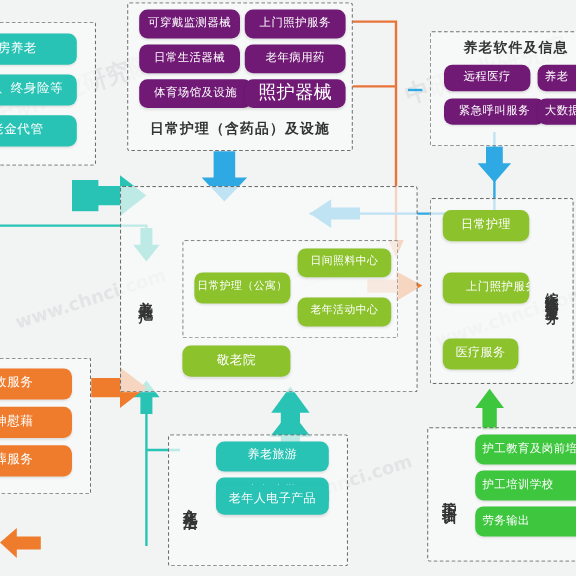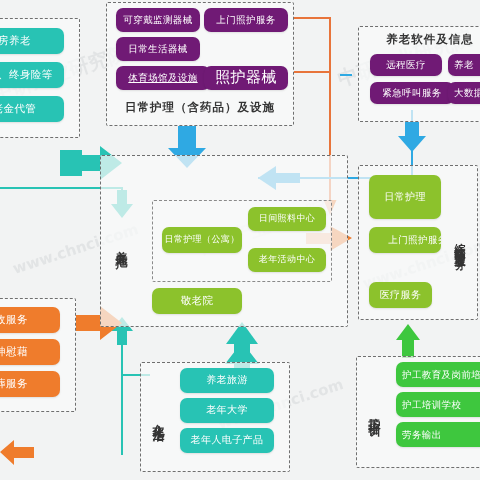--- a/index.html
+++ b/index.html
@@ -137,21 +137,22 @@
 
   <div class="group" style="left:-62px;top:18px;width:142px;height:120px;"></div>
   <div class="pill teal" style="left:-46px;top:28px;width:110px;height:26px;font-size:10.5px;">以房养老</div>
   <div class="pill teal" style="left:-46px;top:62px;width:110px;height:26px;font-size:10.5px;">护理险、终身险等</div>
   <div class="pill teal" style="left:-46px;top:96px;width:110px;height:26px;font-size:10.5px;">养老金代管</div>
 
   <div class="group" style="left:106px;top:2px;width:188px;height:124px;"></div>
   <div class="pill blue" style="left:116px;top:8px;width:84px;height:24px;font-size:9.5px;">可穿戴监测器械</div>
   <div class="pill blue" style="left:204px;top:8px;width:84px;height:24px;font-size:9.5px;">上门照护服务</div>
   <div class="pill blue" style="left:116px;top:37px;width:84px;height:24px;font-size:9.5px;">日常生活器械</div>
-  <div class="pill blue" style="left:116px;top:66px;width:94px;height:24px;font-size:9.5px;text-decoration:underline;">体育场馆及设施</div>
+  <div class="pill blue" style="left:204px;top:37px;width:84px;height:24px;font-size:9.5px;">老年病用药</div>
+  <div class="pill blue" style="left:116px;top:66px;width:94px;height:24px;font-size:9.5px;">体育场馆及设施</div>
   <div class="pill blue" style="left:204px;top:66px;width:84px;height:24px;font-size:15px;">照护器械</div>
   <div class="gtitle" style="left:108px;top:94px;width:184px;height:26px;font-size:11.5px;">日常护理（含药品）及设施</div>
 
   <div class="group" style="left:358px;top:26px;width:160px;height:96px;"></div>
   <div class="gtitle" style="left:360px;top:30px;width:140px;height:18px;font-size:11.5px;">养老软件及信息</div>
   <div class="pill blue" style="left:370px;top:54px;width:72px;height:22px;font-size:9.5px;">远程医疗</div>
   <div class="pill blue" style="left:448px;top:54px;width:72px;height:22px;font-size:9.5px;justify-content:flex-start;padding-left:6px;">养老</div>
   <div class="pill blue" style="left:370px;top:82px;width:84px;height:22px;font-size:9.5px;">紧急呼叫服务</div>
   <div class="pill blue" style="left:448px;top:82px;width:72px;height:22px;font-size:9.5px;justify-content:flex-start;padding-left:6px;">大数据</div>
 
@@ -160,34 +161,34 @@
 
   <div class="group nb" style="left:152px;top:200px;width:180px;height:82px;"></div>
   <div class="pill lime" style="left:162px;top:227px;width:80px;height:26px;font-size:9px;">日常护理（公寓）</div>
   <div class="pill lime" style="left:248px;top:207px;width:78px;height:24px;font-size:9px;">日间照料中心</div>
   <div class="pill lime" style="left:248px;top:248px;width:78px;height:24px;font-size:9px;">老年活动中心</div>
 
   <div class="pill lime" style="left:152px;top:288px;width:90px;height:26px;font-size:10.5px;">敬老院</div>
 
   <div class="group" style="left:358px;top:165px;width:120px;height:155px;"></div>
   <div class="gtitle vert" style="left:447px;top:172px;width:24px;height:142px;font-size:11px;">综合性医护管理服务</div>
-  <div class="pill lime" style="left:369px;top:175px;width:72px;height:44px;font-size:10px;">日常护理</div>
+  <div class="pill lime" style="left:369px;top:175px;width:72px;height:26px;font-size:10px;">日常护理</div>
   <div class="pill lime" style="left:369px;top:227px;width:72px;height:26px;font-size:9.5px;padding-left:26px;">上门照护服务</div>
   <div class="pill lime" style="left:369px;top:282px;width:63px;height:26px;font-size:10px;">医疗服务</div>
 
   <div class="group" style="left:-62px;top:298px;width:138px;height:114px;"></div>
   <div class="pill orange" style="left:-48px;top:307px;width:108px;height:26px;font-size:10.5px;">家政服务</div>
   <div class="pill orange" style="left:-48px;top:339px;width:108px;height:26px;font-size:10.5px;">精神慰藉</div>
   <div class="pill orange" style="left:-48px;top:371px;width:108px;height:26px;font-size:10.5px;">殡葬服务</div>
 
   <div class="group" style="left:140px;top:362px;width:150px;height:110px;"></div>
   <div class="gtitle vert" style="left:146px;top:382px;width:24px;height:72px;font-size:12px;">文化生活</div>
   <div class="pill teal" style="left:180px;top:368px;width:94px;height:25px;font-size:10px;">养老旅游</div>
   <div class="pill teal" style="left:180px;top:398px;width:94px;height:25px;font-size:10px;">老年大学</div>
-  <div class="pill teal" style="left:180px;top:428px;width:94px;height:25px;font-size:10px;">老年人电子产品</div>
+  <div class="pill teal" style="left:180px;top:404px;width:94px;height:25px;font-size:10px;">老年人电子产品</div>
 
   <div class="group" style="left:356px;top:356px;width:160px;height:112px;"></div>
   <div class="gtitle vert" style="left:362px;top:374px;width:24px;height:76px;font-size:12px;">护工培训</div>
   <div class="pill grass" style="left:396px;top:362px;width:104px;height:25px;font-size:9.5px;justify-content:flex-start;padding-left:6px;">护工教育及岗前培训</div>
   <div class="pill grass" style="left:396px;top:392px;width:104px;height:25px;font-size:9.5px;justify-content:flex-start;padding-left:6px;">护工培训学校</div>
   <div class="pill grass" style="left:396px;top:422px;width:104px;height:25px;font-size:9.5px;justify-content:flex-start;padding-left:6px;">劳务输出</div>
 
 </div>
 
 </body></html>

